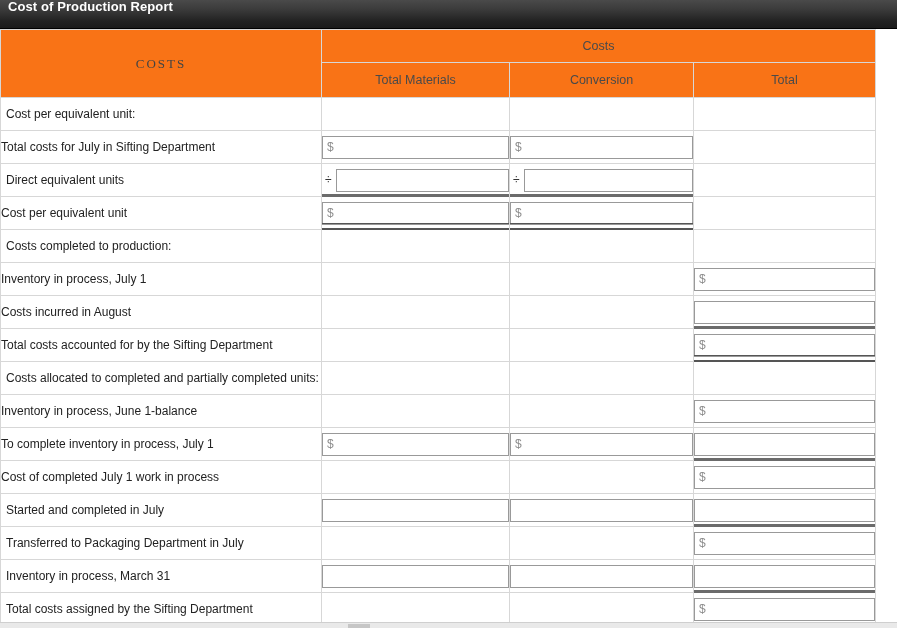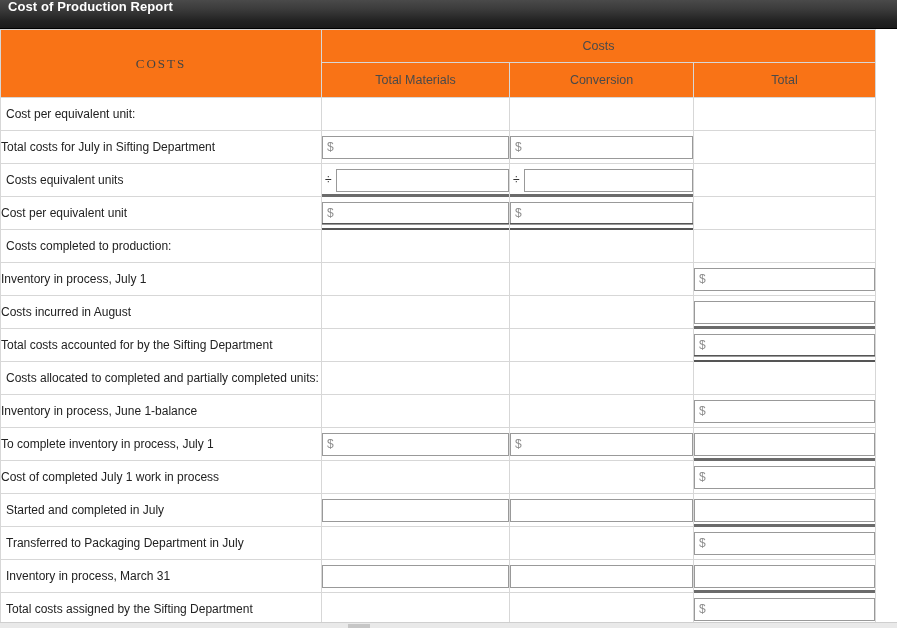--- a/index.html
+++ b/index.html
@@ -201,21 +201,21 @@
           <td class="cell">
             <input class="fld" type="text" placeholder="$" style="">
           </td>
           <td class="cell">
             <input class="fld" type="text" placeholder="$" style="">
           </td>
           <td class="blank"></td>
         </tr>
         <tr>
           <td class="lbl ind0">
-            <span class="txt">Costs equivalent units</span>
+            <span class="txt">Direct equivalent units</span>
           </td>
           <td class="cell with-op has-rule">
             <span class="op">÷</span>
             <input class="fld" type="text" placeholder="" style="">
             <div class="rule rule-thick-bottom"></div>
           </td>
           <td class="cell with-op has-rule">
             <span class="op">÷</span>
             <input class="fld" type="text" placeholder="" style="">
             <div class="rule rule-thick-bottom"></div>

